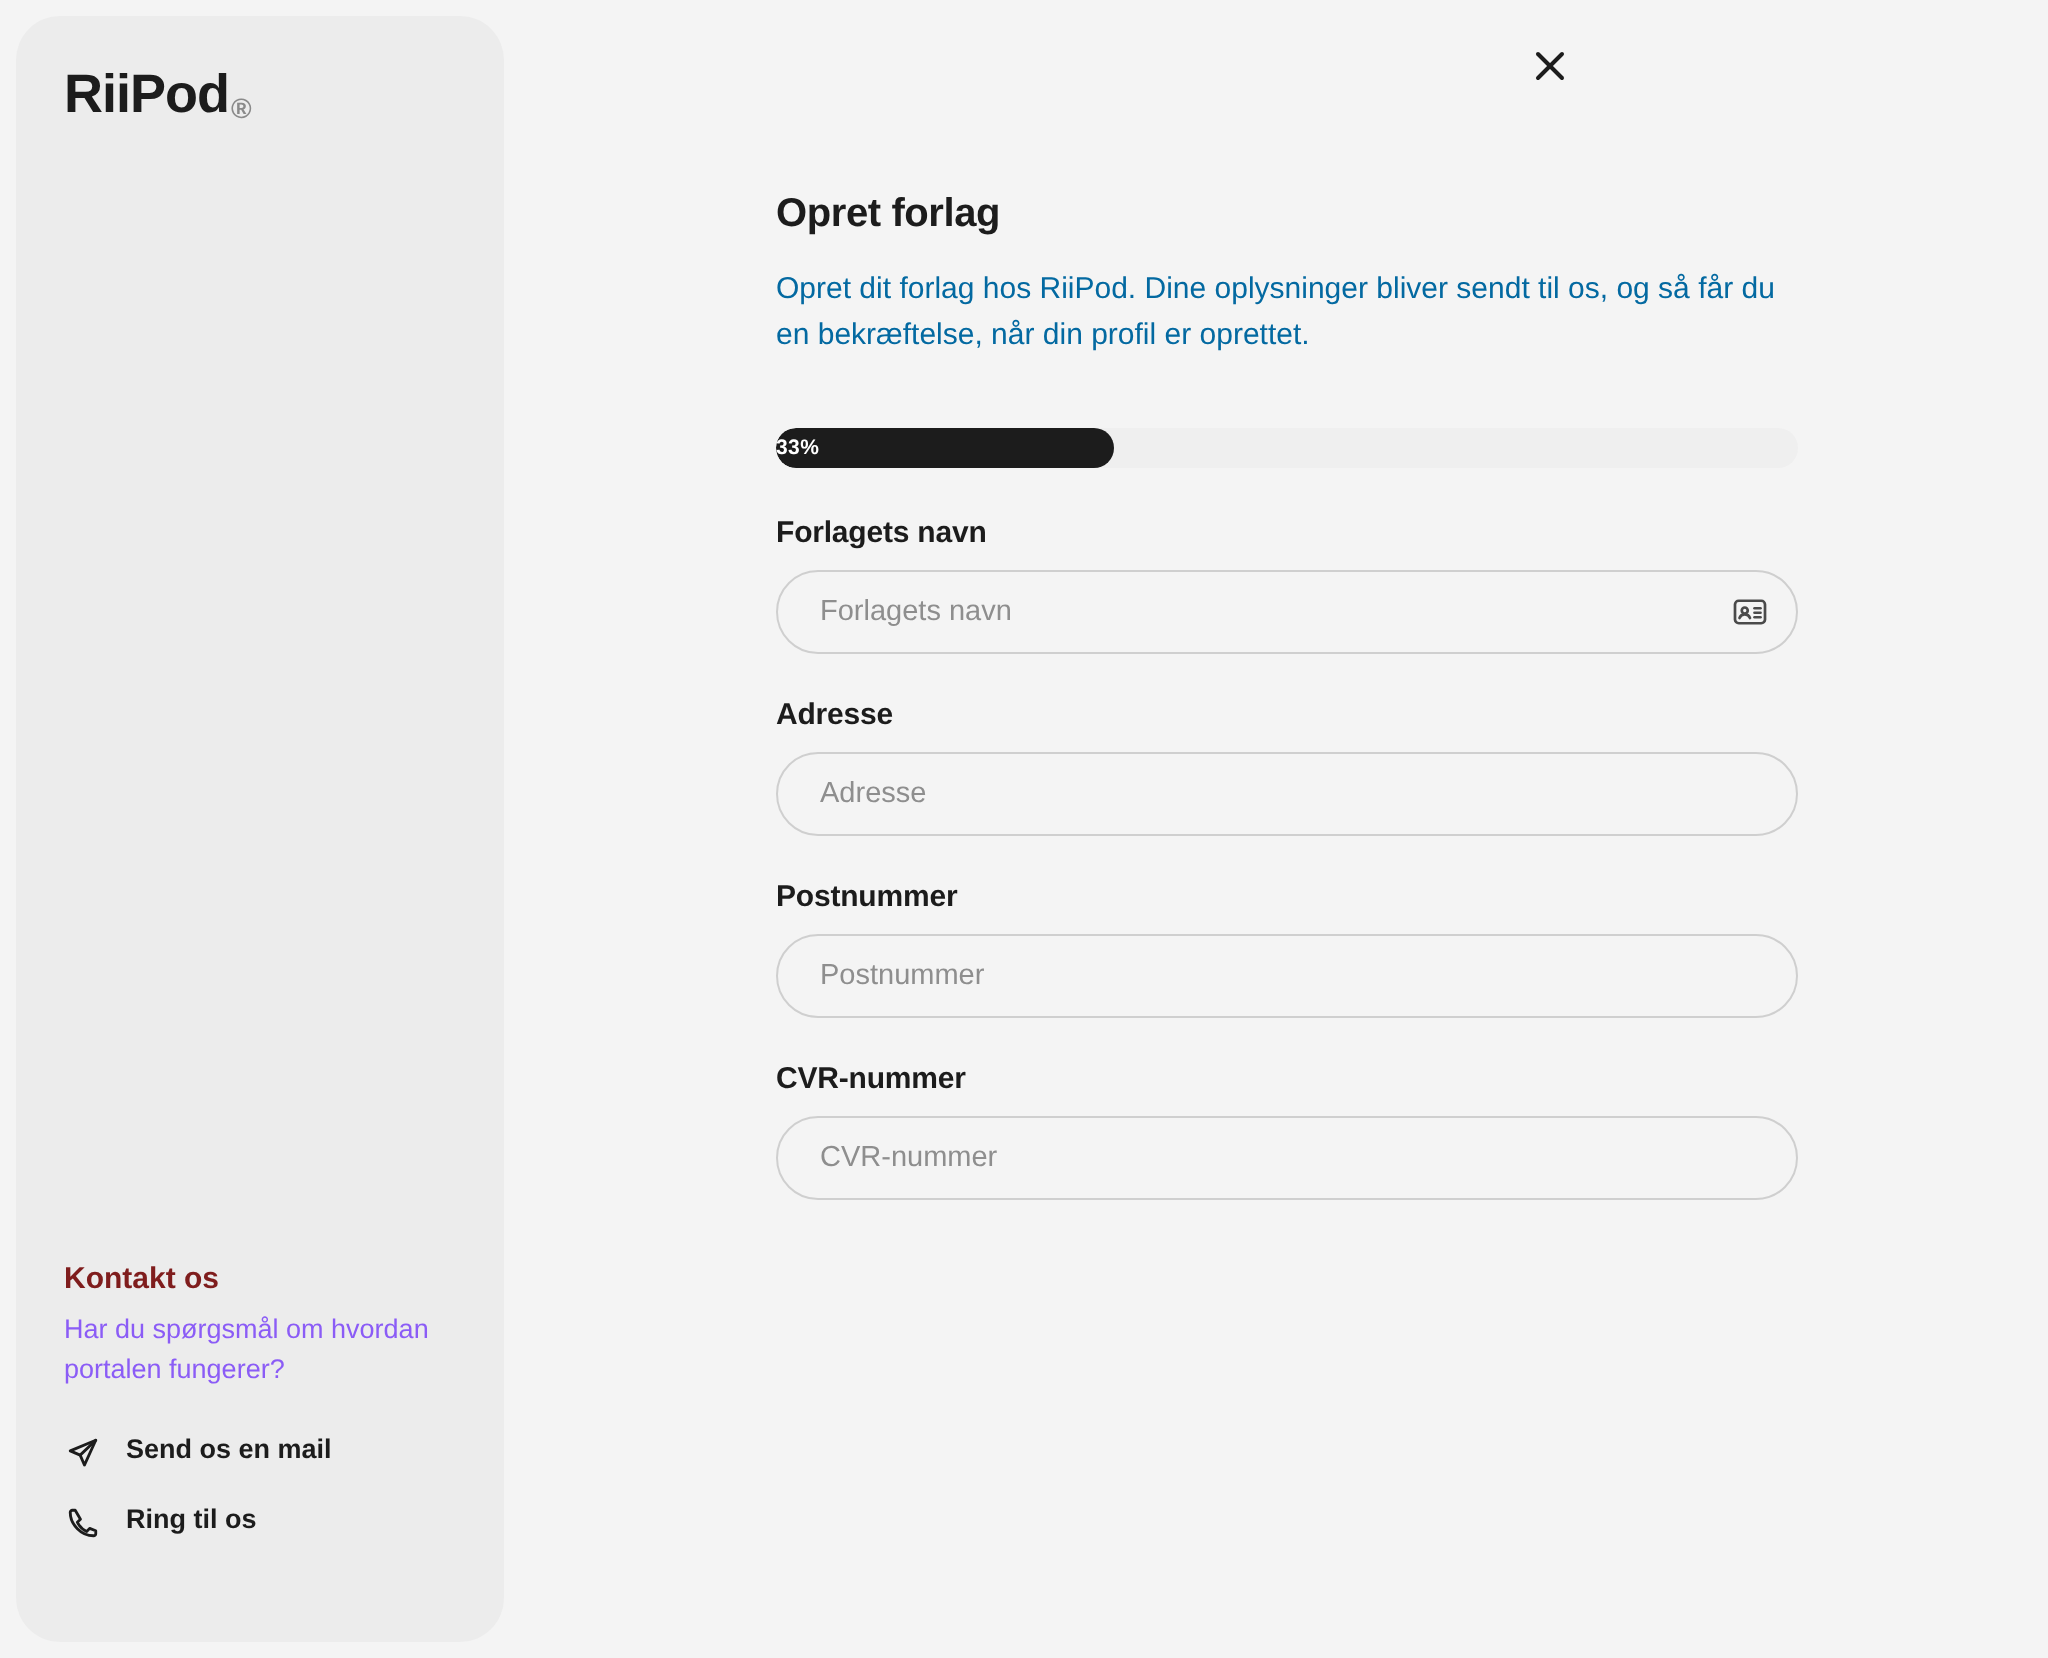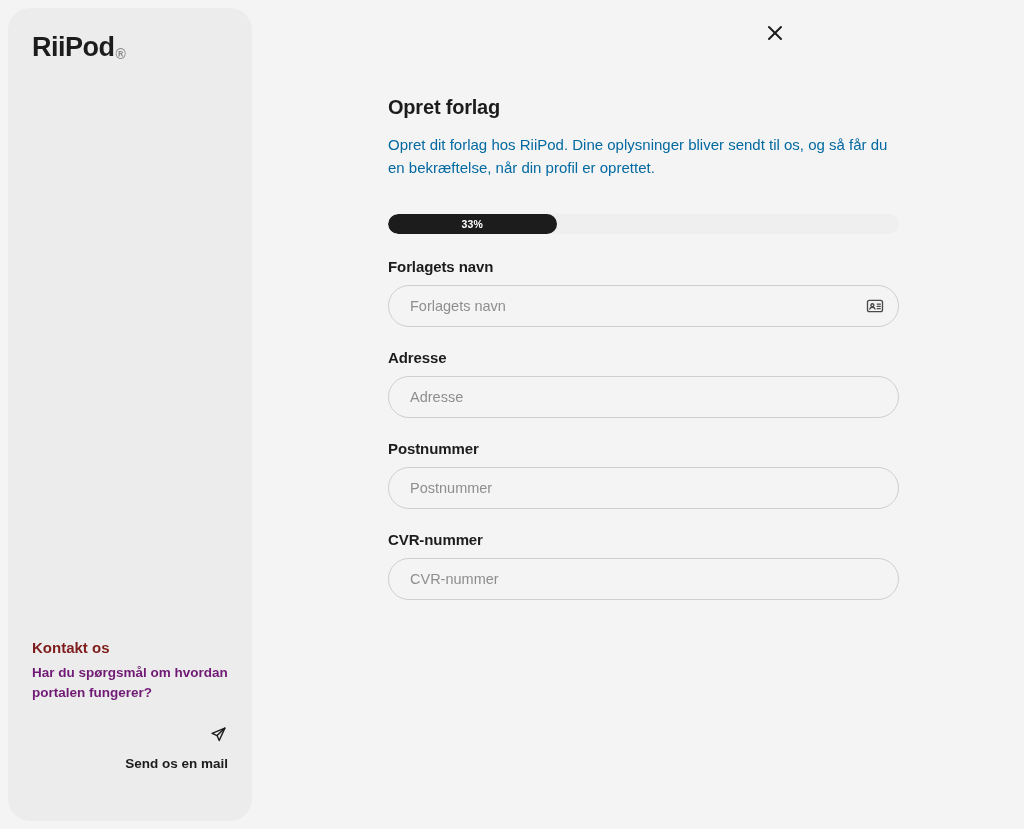--- a/index.html
+++ b/index.html
@@ -56,37 +56,35 @@
   }
   .contact-block { padding-bottom: 24px; }
   .contact-title {
     font-size: 15px;
     font-weight: bold;
     color: #7f1d1d;
     margin-bottom: 7px;
   }
   .contact-desc {
     font-size: 13.5px;
-    color: #701a75;
+    color: #8b5cf6;
     line-height: 1.5;
     max-width: 200px;
     margin-bottom: 22px;
-    font-weight: bold;
   }
   .contact-link {
     display: flex;
-    align-items: flex-end;
+    align-items: flex-start;
     gap: 12px;
     font-size: 13.5px;
     font-weight: bold;
     color: #1c1c1c;
     margin-bottom: 16px;
     cursor: pointer;
     text-decoration: none;
-    flex-direction: column;
   }
   .contact-link:last-child { margin-bottom: 0; }
   .contact-link .ic {
     width: 19px; height: 19px;
     display: flex; align-items: center; justify-content: center;
     color: #1c1c1c;
     flex: none;
   }
 
   
@@ -119,21 +117,21 @@
     margin-bottom: 24px;
   }
   .progress-fill {
     position: absolute;
     left: 0; top: 0; bottom: 0;
     width: 33%;
     background: #1c1c1c;
     border-radius: 10px;
     display: flex;
     align-items: center;
-    justify-content: center;
+    justify-content: flex-start;
   }
   .progress-label {
     font-size: 10.5px;
     font-weight: bold;
     color: #ffffff;
     letter-spacing: 0.2px;
   }
 
   .field { margin-bottom: 22px; }
   .field-label {
@@ -211,20 +209,28 @@
       <a class="contact-link">
         <span class="ic">
           <svg width="17" height="17" viewBox="0 0 24 24" fill="none" stroke="currentColor" stroke-width="2" stroke-linecap="round" stroke-linejoin="round">
             <path d="M21 3 3 10.5l7 3 3 7L21 3z"></path>
             <path d="M10 13.5 21 3"></path>
           </svg>
         </span>
         <span>Send os en mail</span>
       </a>
 
+      <a class="contact-link">
+        <span class="ic">
+          <svg width="17" height="17" viewBox="0 0 24 24" fill="none" stroke="currentColor" stroke-width="2" stroke-linecap="round" stroke-linejoin="round">
+            <path d="M6.5 3h-2A1.5 1.5 0 0 0 3 4.6C3 13.1 10.9 21 19.4 21A1.5 1.5 0 0 0 21 19.5v-2l-4.3-1.7-2.1 2.2a14 14 0 0 1-6.6-6.6l2.2-2.1L6.5 3z"></path>
+          </svg>
+        </span>
+        <span>Ring til os</span>
+      </a>
     </div>
   </aside>
 
   <main class="main">
     <h1 class="form-title">Opret forlag</h1>
     <p class="form-desc">Opret dit forlag hos RiiPod. Dine oplysninger bliver sendt til os, og så får du en bekræftelse, når din profil er oprettet.</p>
 
     <div class="progress-track">
       <div class="progress-fill" style="width: 33%;">
         <span class="progress-label">33%</span>

